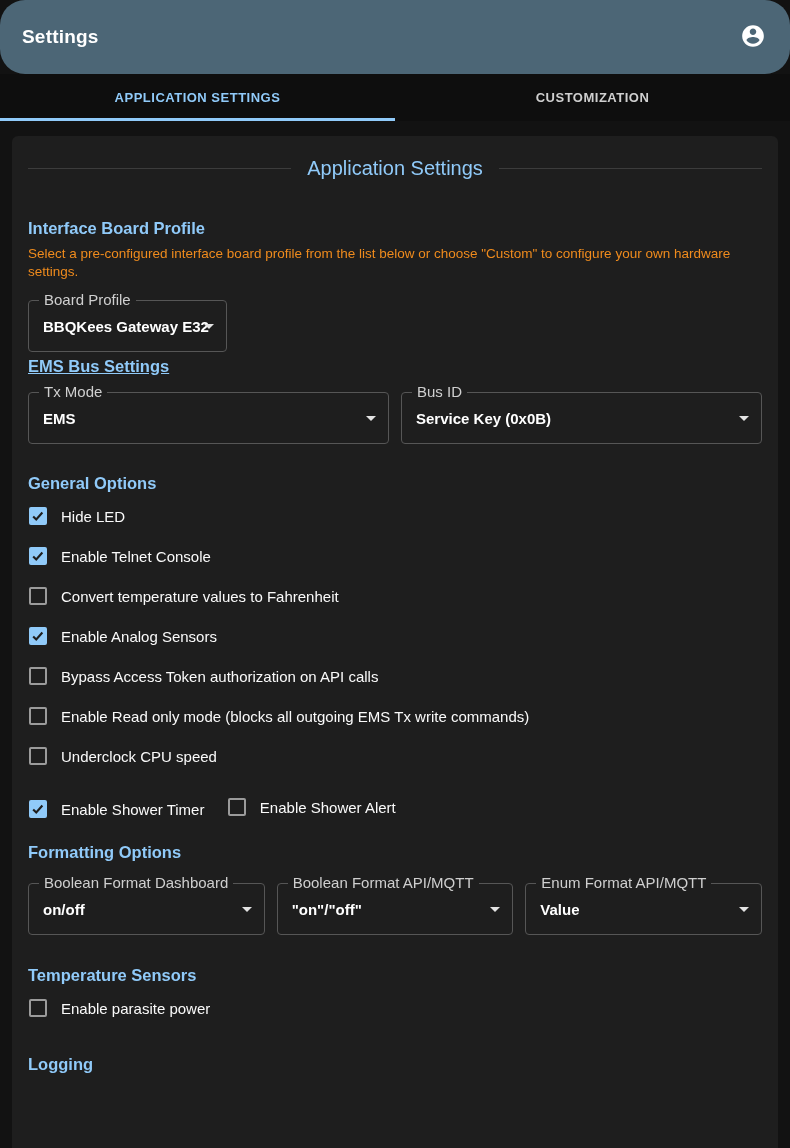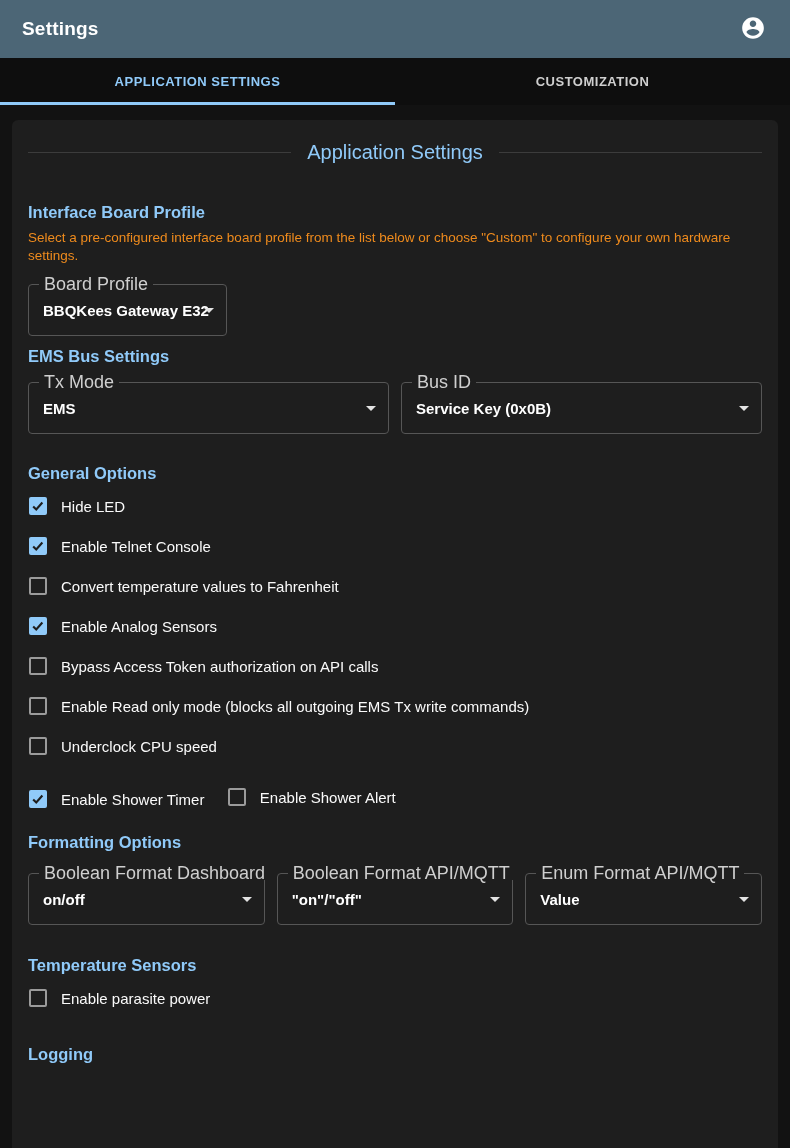--- a/index.html
+++ b/index.html
@@ -1,21 +1,21 @@
 <!DOCTYPE html>
 <html><head>
 <meta charset="utf-8">
 <style>
   * { margin:0; padding:0; box-sizing:border-box; }
   html,body { width:790px; height:1148px; overflow:hidden; background:#121212;
     font-family:"Liberation Sans", sans-serif; -webkit-font-smoothing:antialiased; }
 
   
-  .appbar { height:58px; background:#4c6676; display:flex; align-items:center;
-    justify-content:space-between; padding:0 22px 0 22px; }
+  .appbar { height:74px; background:#4c6676; display:flex; align-items:center;
+    justify-content:space-between; padding:0 22px 0 22px;border-radius:25px; }
   .appbar-title { color:#ffffff; font-size:19px; font-weight:700; letter-spacing:.2px; }
   .account-btn { width:30px; height:30px; display:flex; align-items:center; justify-content:center;
     cursor:pointer; background:none; border:none; }
   .account-btn svg { width:26px; height:26px; fill:#ffffff; }
 
   
   .tabbar { height:47px; background:#0e0e0e; display:flex; }
   .tab { flex:1 1 50%; display:flex; align-items:center; justify-content:center;
     font-size:13px; font-weight:700; letter-spacing:.5px; text-transform:uppercase;
     color:#cfcfcf; cursor:pointer; border-bottom:3px solid transparent; padding-top:2px; }
@@ -24,36 +24,36 @@
   
   .card { margin:15px 12px 0 12px; height:1040px; background:#1e1e1e; border-radius:6px;
     padding:16px 16px 0 16px; }
 
   .title-row { display:flex; align-items:center; margin-top:2px; }
   .title-row .line { flex:1 1 auto; height:1px; background:#3c3c3c; }
   .page-title { color:#90caf9; font-size:20px; font-weight:400; padding:0 16px; line-height:28px; }
 
   .section-heading { color:#90caf9; font-size:16.5px; font-weight:700; }
   .mt-iface { margin-top:37px; }
-  .mt-ems { margin-top:11px; }
+  .mt-ems { margin-top:5px;text-decoration:underline; }
   .mt-general { margin-top:30px; }
   .mt-format { margin-top:23px; }
   .mt-temp { margin-top:31px; }
   .mt-log { margin-top:27px; }
 
   .warn-text { margin-top:7px; color:#ef8b1d; font-size:13.5px; line-height:18px; max-width:734px; }
 
   
   .select-row { display:flex; gap:12px; margin-top:16px; }
   .select-row.fmt { margin-top:21px; }
   .select { position:relative; height:52px; border:1px solid #565656; border-radius:4px;
     display:flex; align-items:center; padding:0 34px 0 14px; cursor:pointer; background:#1e1e1e; }
   .select.grow { flex:1 1 0; }
   .select-label { position:absolute; top:-8px; left:10px; background:#1e1e1e; padding:0 5px;
-    font-size:18px; color:#cfcfcf; line-height:14px; white-space:nowrap; }
+    font-size:15px; color:#cfcfcf; line-height:14px; white-space:nowrap; }
   .select-value { color:#ffffff; font-size:15px; font-weight:700; white-space:nowrap; }
   .caret { position:absolute; right:12px; top:50%; margin-top:-2px; width:0; height:0;
     border-left:5px solid transparent; border-right:5px solid transparent;
     border-top:5px solid #e3e3e3; }
   .board-select { width:199px; margin-top:19px; }
 
   
   .cb-list { margin-top:3px; }
   .cb-row { display:flex; align-items:center; height:40px; cursor:pointer; }
   .cb-row.inline { display:inline-flex; margin-right:18px;align-items:flex-end; }

